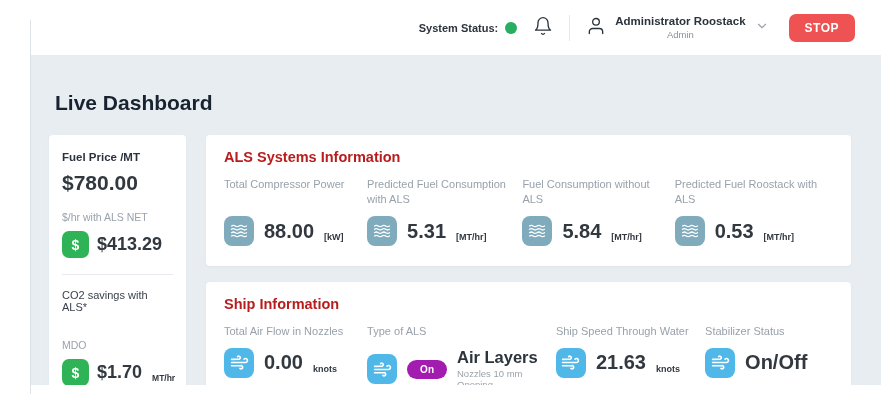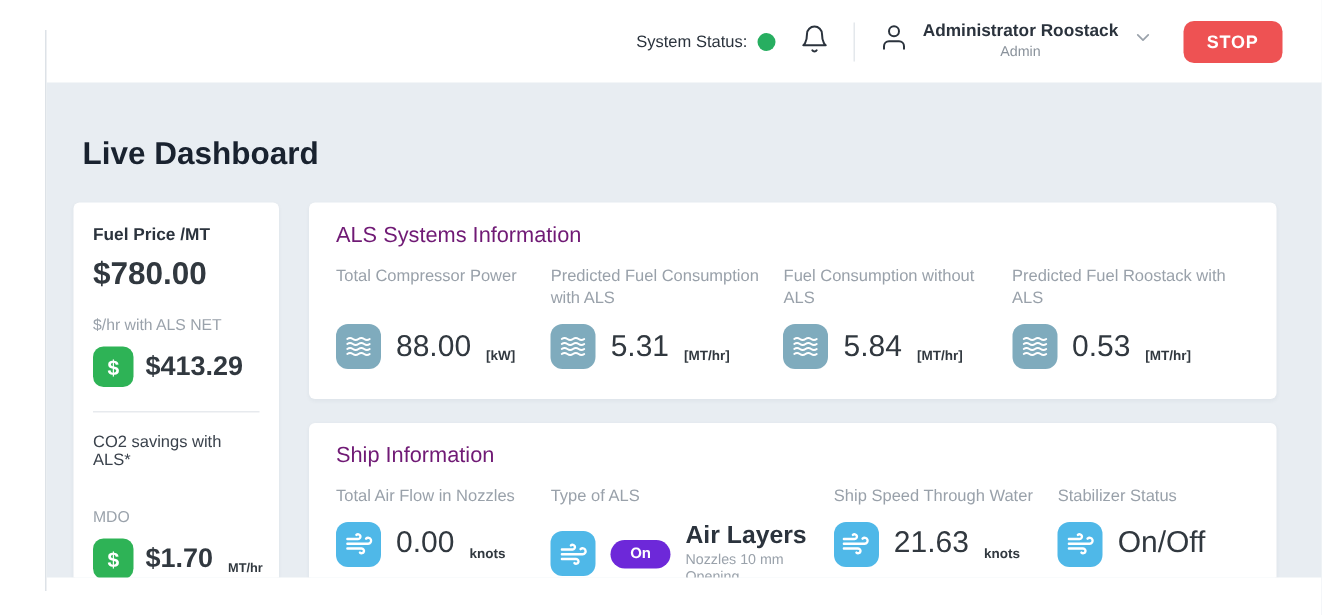--- a/index.html
+++ b/index.html
@@ -13,21 +13,21 @@
   }
 
   
   .header {
     position:absolute; top:0; left:0; right:0; height:55px;
     background:#ffffff;
     display:flex; align-items:center; justify-content:flex-end;
     gap:16px; padding-right:26px;
   }
   .status-wrap { display:flex; align-items:center; gap:7px; }
-  .status-label { font-size:11px; font-weight:normal; color:#2b333d; }
+  .status-label { font-size:11px; font-weight:bold; color:#2b333d; }
   .status-dot { width:12px; height:12px; border-radius:50%; background:#27ae60; }
   .icon-btn { display:flex; align-items:center; justify-content:center; background:none; border:none; cursor:pointer; padding:0; }
   .hdr-divider { width:1px; height:26px; background:#e4e8ec; }
   .user-wrap { display:flex; align-items:center; gap:9px; cursor:pointer; }
   .user-names { display:flex; flex-direction:column; align-items:center; line-height:1.25; }
   .user-name { font-size:11.5px; font-weight:bold; color:#2b333d; }
   .user-role { font-size:9.5px; color:#8a929b; }
   .stop-btn {
     background:#ee5253; color:#ffffff; border:none; border-radius:7px;
     font-family:inherit; font-size:12px; font-weight:bold; letter-spacing:0.5px;
@@ -61,39 +61,39 @@
     display:flex; align-items:center; justify-content:center; flex-shrink:0;
   }
   .money-val { font-size:18px; font-weight:bold; color:#31383f; white-space:nowrap; }
   .money-unit { font-size:8.5px; font-weight:bold; color:#31383f; align-self:flex-end; padding-bottom:3px; margin-left:2px; }
   .fuel-divider { border:none; border-top:1px solid #e7eaee; margin:16px 0 14px; }
   .co2-label { font-size:11px; font-weight:normal; color:#3a424c; margin-bottom:26px; }
 
   
   .right-col { flex:1; display:flex; flex-direction:column; gap:16px; }
   .section-card { padding:14px 18px 20px; }
-  .section-title { font-size:14.5px; font-weight:normal; color:#701a75; margin-bottom:12px; }
+  .section-title { font-size:14.5px; font-weight:bold; color:#b91c1c; margin-bottom:12px; }
   .metrics-row { display:flex; }
   .metric-label { font-size:11px; color:#99a1aa; line-height:1.35; margin-bottom:9px; padding-right:10px; }
   .als .metric-label { min-height:30px; }
   .value-row { display:flex; align-items:center; gap:10px; }
   .metric-icon {
     width:30px; height:30px; border-radius:8px; flex-shrink:0;
     display:flex; align-items:center; justify-content:center;
   }
   .icon-teal { background:#7fabbd; }
   .icon-blue { background:#4fb8e8; }
-  .metric-value { font-size:20px; font-weight:normal; color:#31383f; white-space:nowrap; }
+  .metric-value { font-size:20px; font-weight:bold; color:#31383f; white-space:nowrap; }
   .metric-unit { font-size:9px; font-weight:bold; color:#31383f; align-self:flex-end; padding-bottom:4px; }
 
   .als-col-1 { width:23.5%; } .als-col-2 { width:25.5%; } .als-col-3 { width:25%; } .als-col-4 { width:26%; }
   .ship-col-1 { width:23.5%; } .ship-col-2 { width:31%; } .ship-col-3 { width:24.5%; } .ship-col-4 { width:21%; }
 
   .on-pill {
-    background:#6d28d9; color:#fff; font-size:10px; font-weight:bold;
+    background:#a21caf; color:#fff; font-size:10px; font-weight:bold;
     border-radius:11px; padding:4px 13px; flex-shrink:0;
   }
   .als-type-text { display:flex; flex-direction:column; line-height:1.2; }
   .als-type-name { font-size:16.5px; font-weight:bold; color:#2b333d; }
   .als-type-sub { font-size:9.5px; color:#9aa2ab; }
 </style>
 </head>
 <body>
 
 <div class="header">

